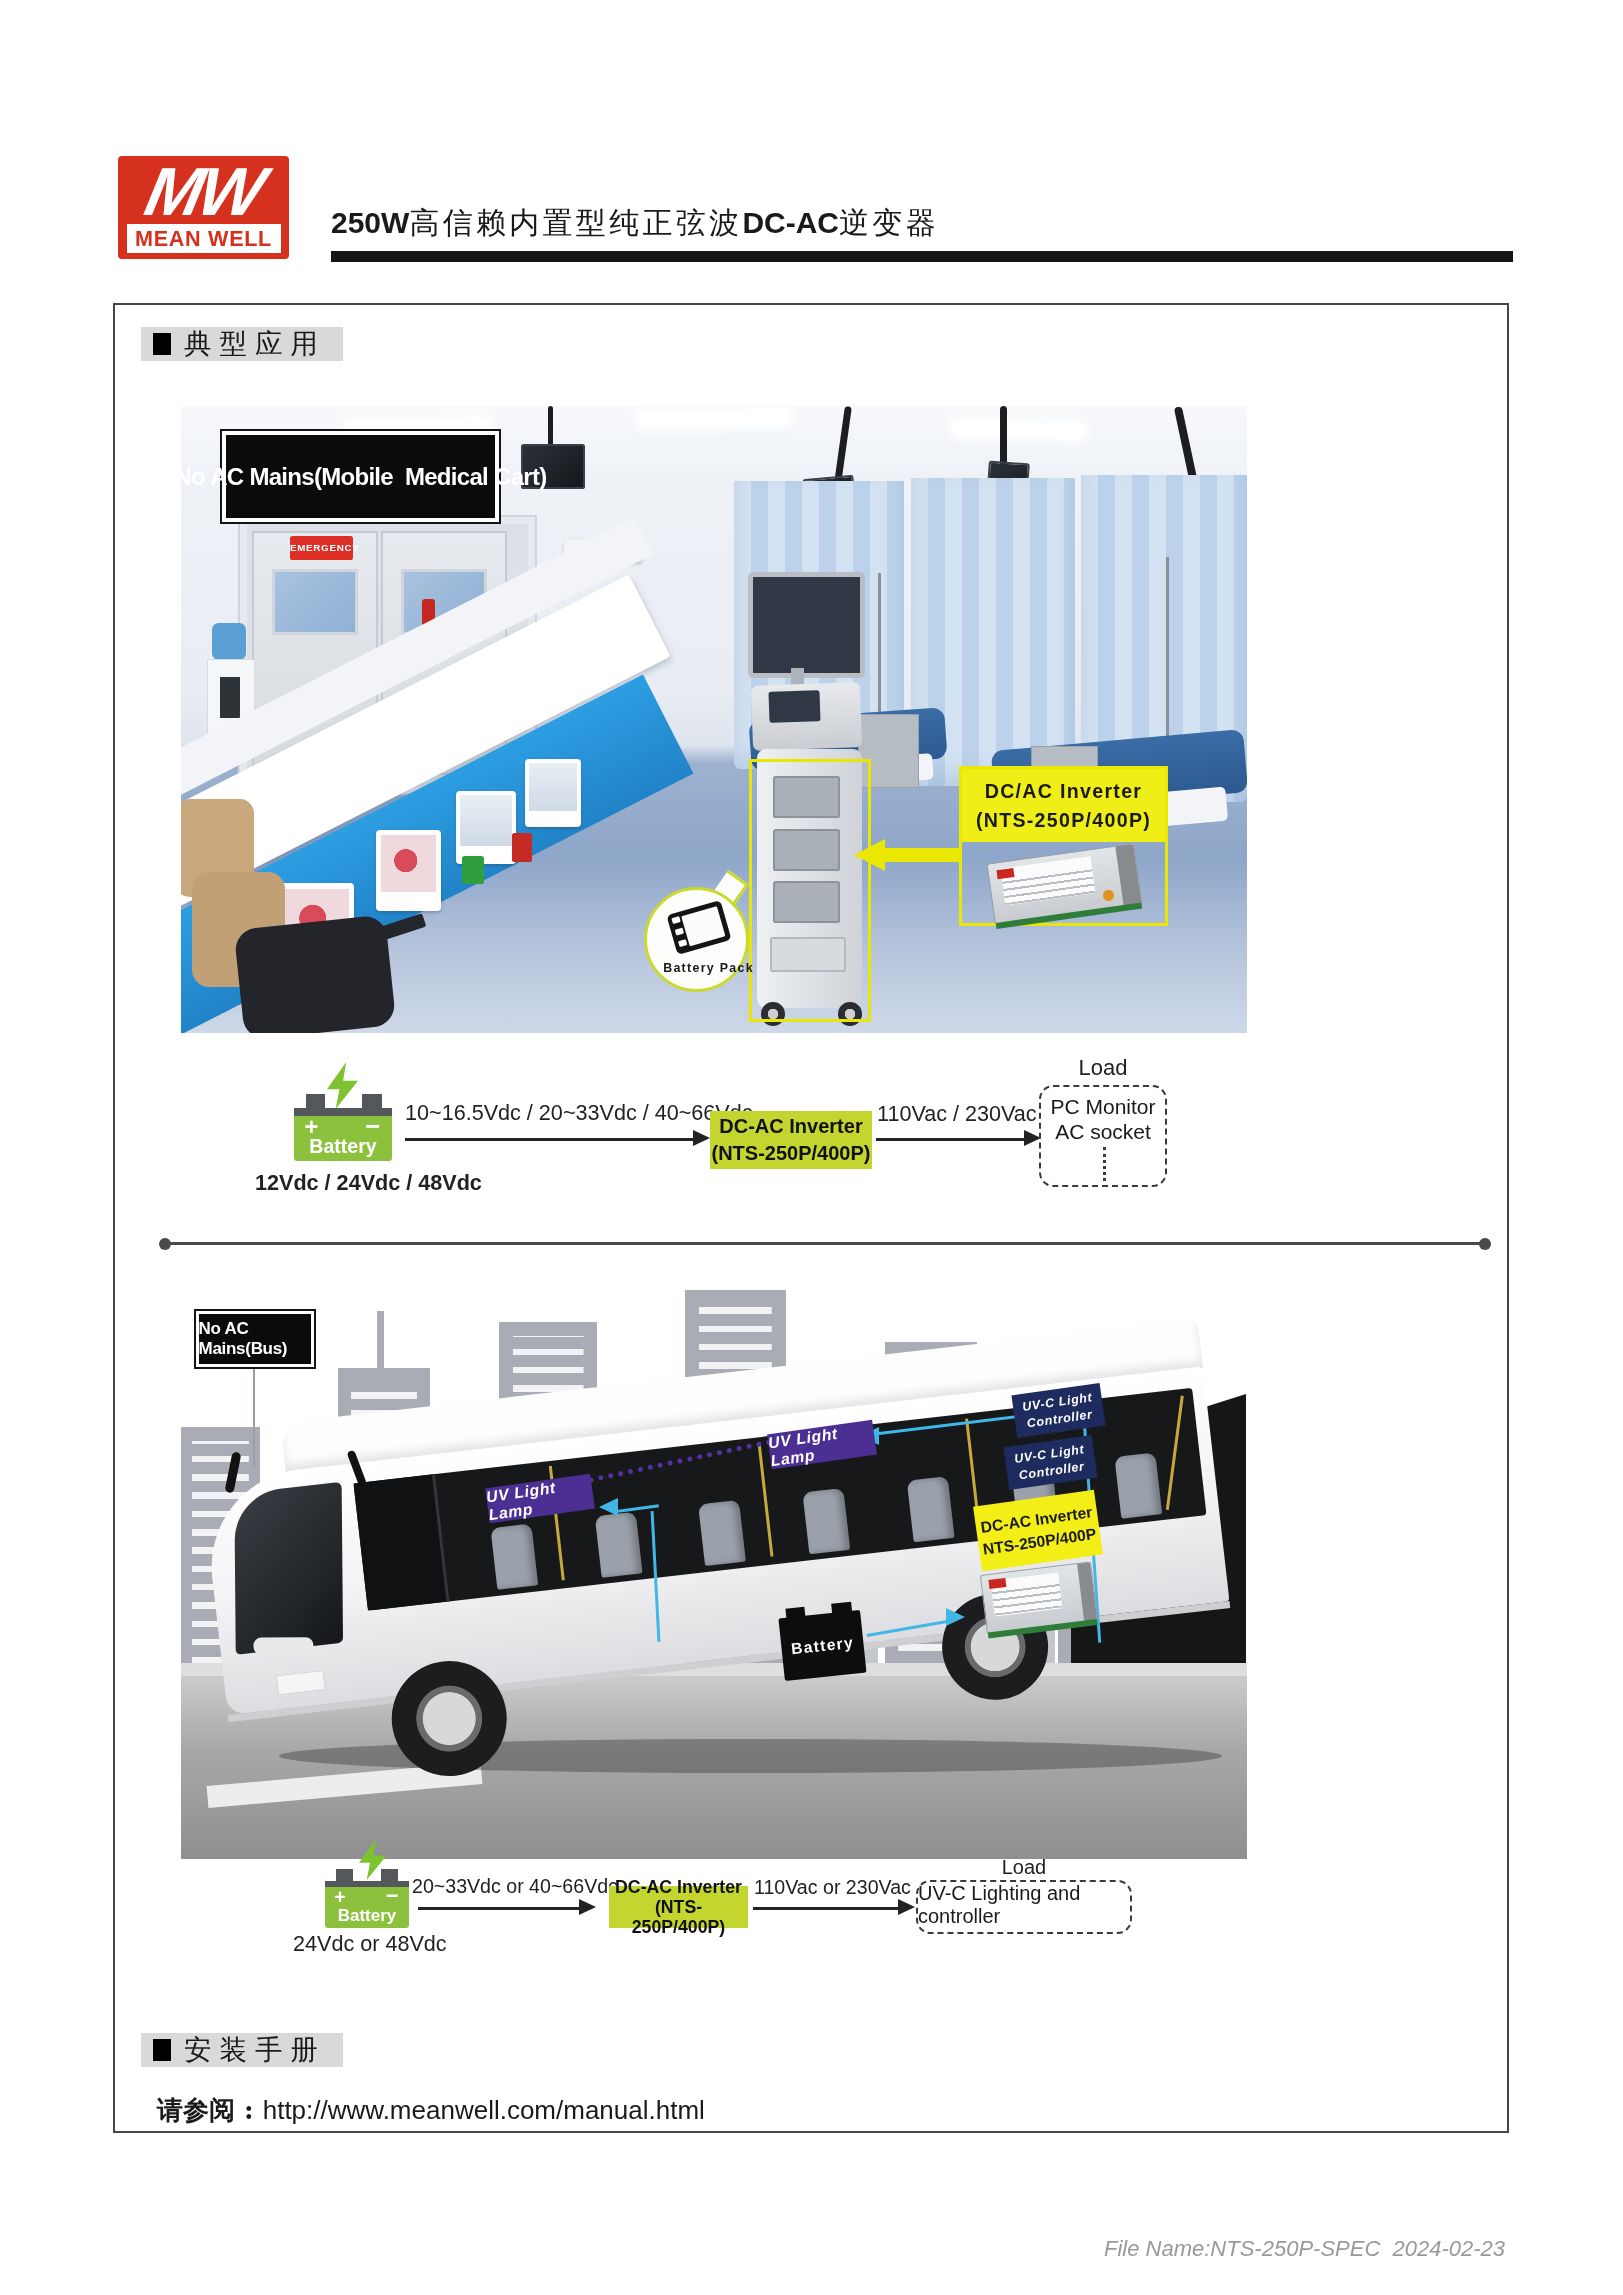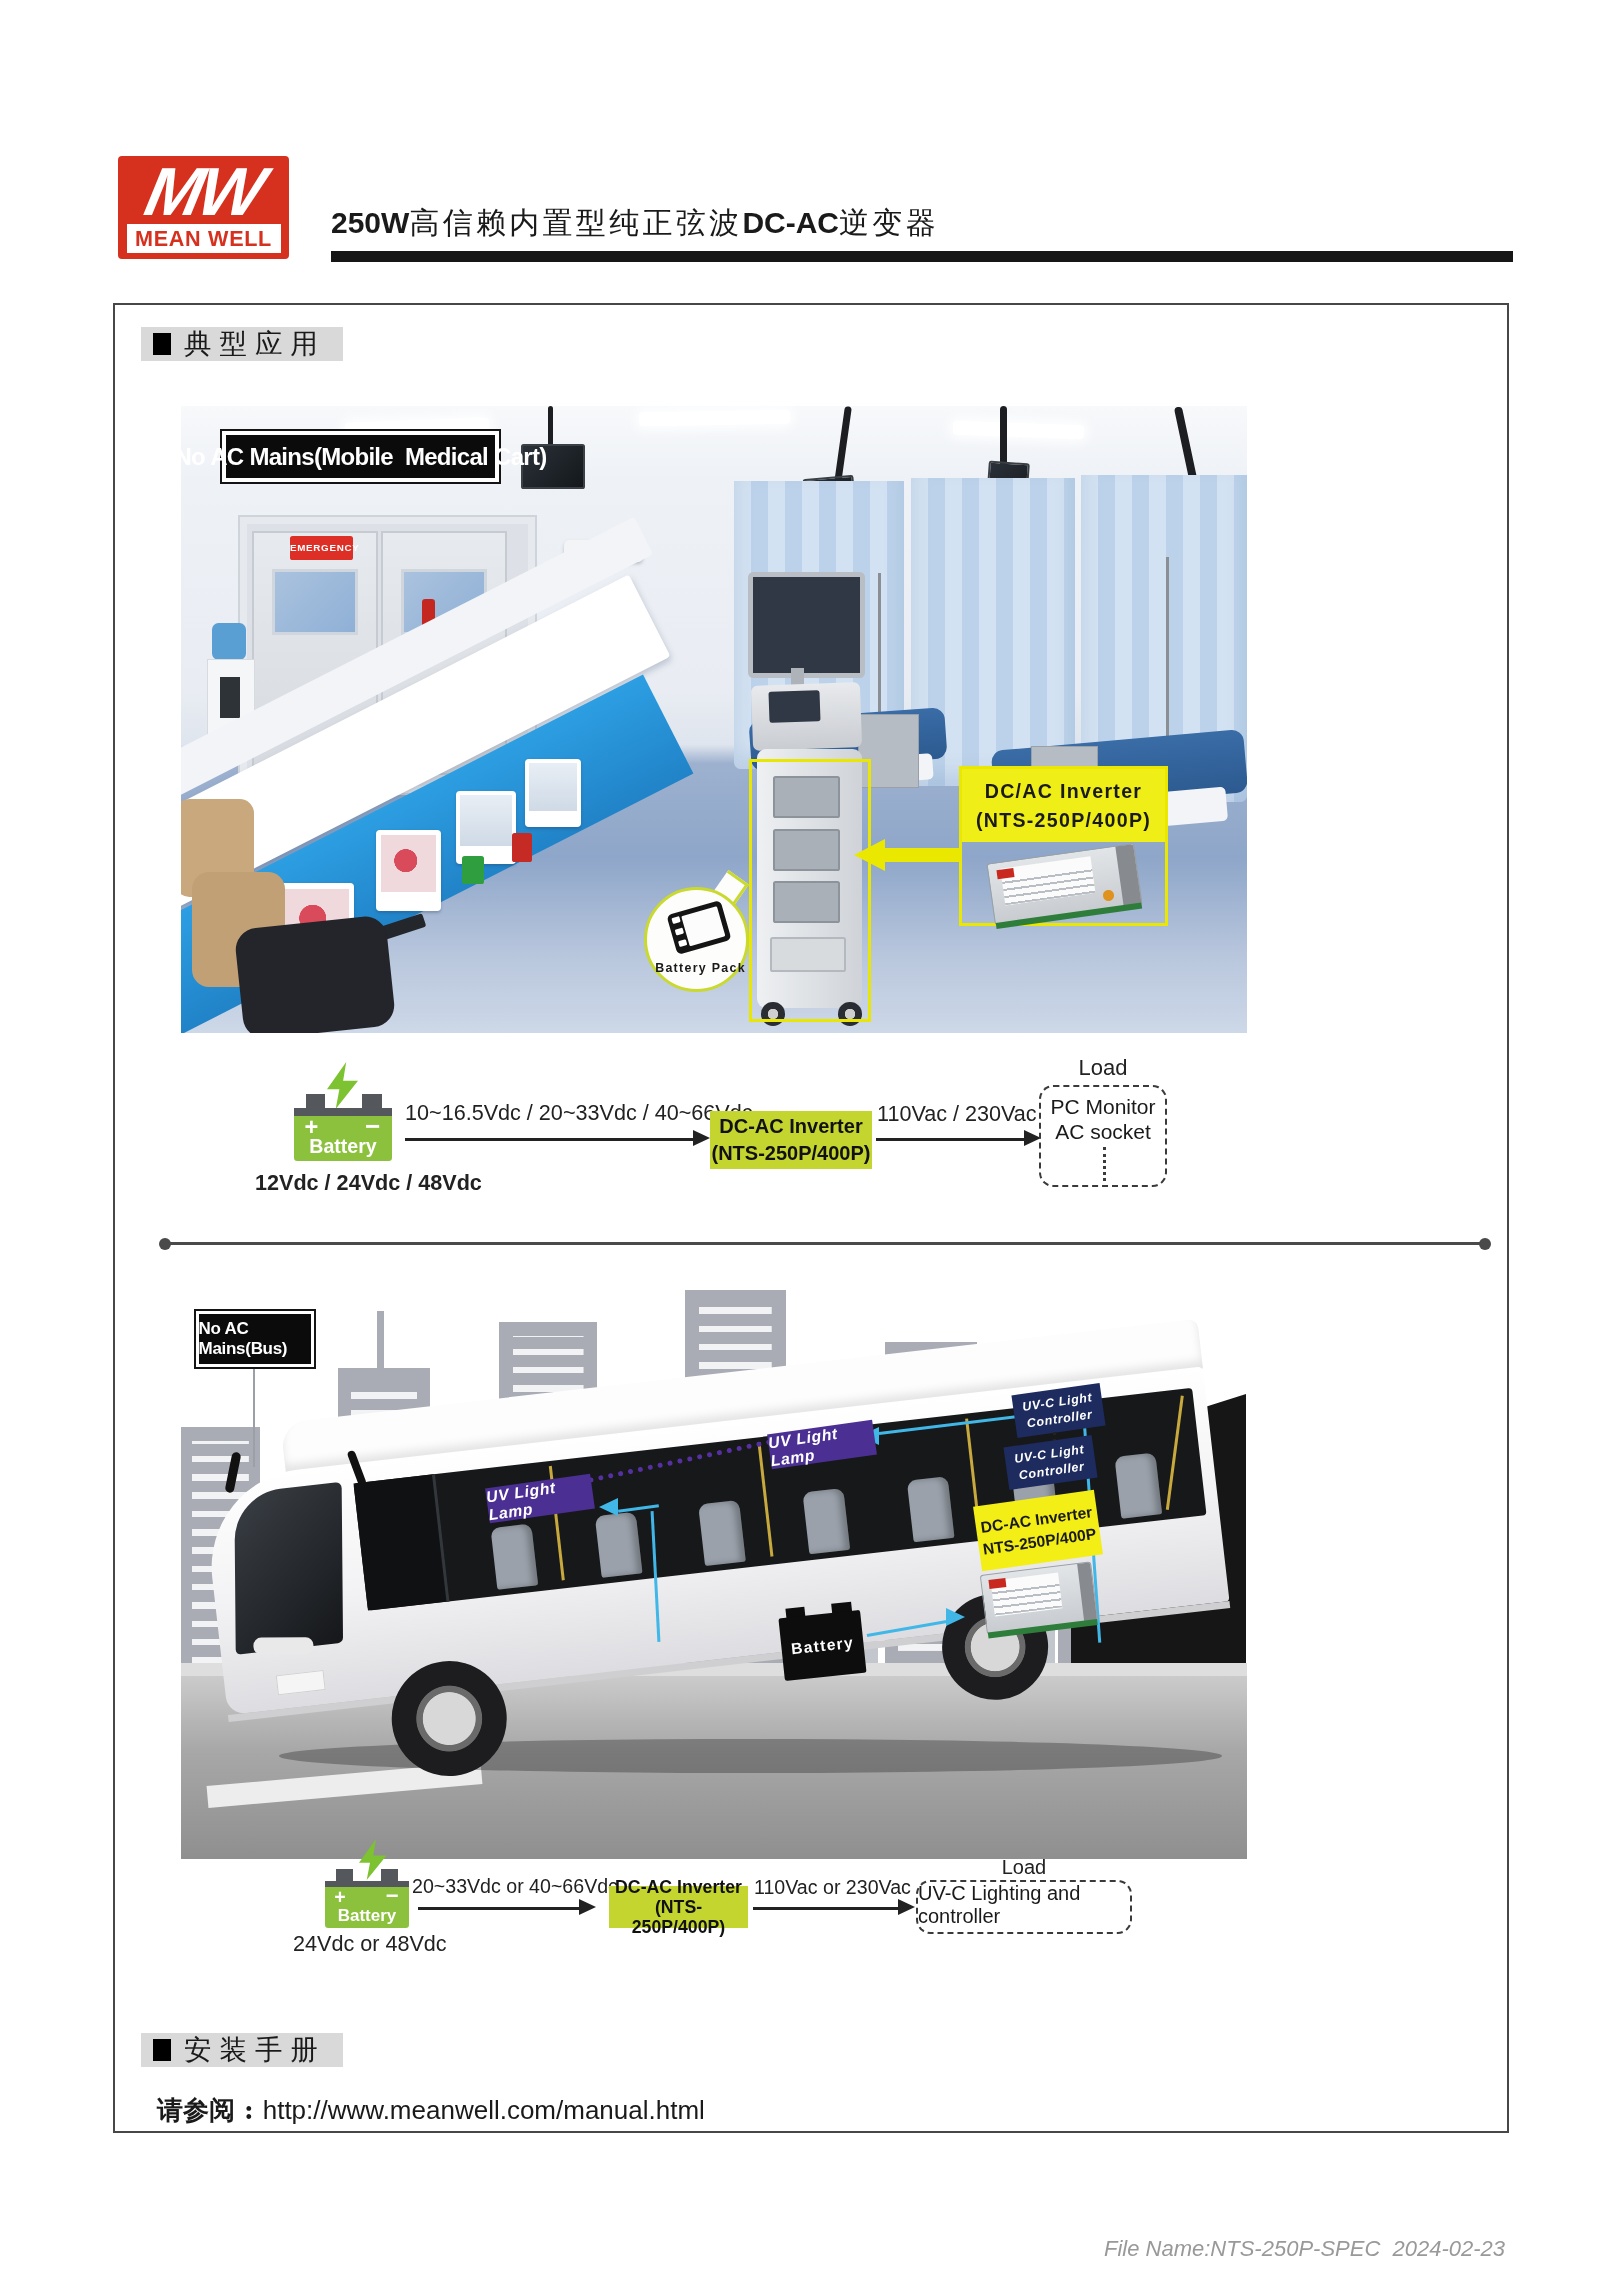--- a/index.html
+++ b/index.html
@@ -36,40 +36,40 @@
   .curtain{background:repeating-linear-gradient(90deg,#d3e2f2 0 17px,#bcd2ea 17px 34px);border-radius:0 0 6.5px 6.5px;box-shadow:inset 0 -13px 19.6px rgba(120,150,190,.25);}
   .mattress{background:linear-gradient(180deg,#3a6ca6,#2c5a90);border-radius:11.8px;}
   .bedbase{background:#f2f4f7;border-radius:5.2px;}
   .pole{width:2.6px;background:#8b8f94;}
   .cartgray{background:#b6bcc4;border:1.3px solid #9aa0a8;}
   .desk-seg{transform-origin:left center;}
   .monitor{background:#fff;border-radius:3.9px;box-shadow:0 1.3px 2.6px rgba(40,60,90,.3);}
   .monitor .scr{position:absolute;left:7%;top:6%;width:86%;height:70%;background:radial-gradient(circle at 45% 45%,#d94a5a 0 26%,#efd9dd 27% 100%);}
   .monitor .scr.plain{background:linear-gradient(180deg,#e8eef5,#cfdae6);}
   .kb{background:#23262b;border-radius:2.6px;}
-  .banner1{left:39px;top:23px;width:281px;height:55px;background:#fff;border:2px solid #141414;padding:3.9px;box-sizing:border-box;}
+  .banner1{left:39px;top:23px;width:281px;height:95px;background:#fff;border:2px solid #141414;padding:3.9px;box-sizing:border-box;}
   .banner1 .in{width:100%;height:100%;background:#0b0b0b;display:flex;align-items:center;justify-content:center;}
   .banner1 .in span{color:#fff;font-size:24px;font-weight:bold;letter-spacing:-0.7px;}
   .callout{left:778px;top:360px;width:209px;height:160px;border:3.3px solid #eae800;box-sizing:border-box;}
   .callout .lbl{left:0;top:0;width:100%;height:73px;background:#f0ee17;display:flex;flex-direction:column;justify-content:center;}
   .callout .lbl div{text-align:center;font-size:19.6px;font-weight:bold;letter-spacing:1.3px;line-height:29px;}
   .inv-case{background:linear-gradient(180deg,#e2e5e8,#c8ccd0);border:1.3px solid #9aa0a5;border-radius:3.3px;}
   .inv-label{position:absolute;left:8%;top:10%;width:62%;height:62%;background:#fbfbfb;background-image:repeating-linear-gradient(0deg,#b9bec4 0 2px,transparent 2px 7.2px);background-position:0 10.5px;background-repeat:no-repeat;background-size:100% 70%;}
   .inv-logo{position:absolute;width:17px;height:9.2px;background:#c8281e;}
   .inv-side{position:absolute;right:0;top:0;width:12%;height:100%;background:#878b90;border-radius:0 2.6px 2.6px 0;}
   .inv-pcb{position:absolute;left:0;bottom:-5.2px;width:100%;height:6.5px;background:#2e7d3a;}
   .inv-cap{position:absolute;width:10.5px;height:10.5px;border-radius:50%;background:#e0921e;}
   .yarrow-shaft{left:704px;top:442px;width:74px;height:14.4px;background:#eae800;}
   .yarrow-head{left:673px;top:433px;width:0;height:0;border-top:16.4px solid transparent;border-bottom:16.4px solid transparent;border-right:31px solid #eae800;}
   .bubble{left:463px;top:481px;width:105px;height:105px;border-radius:50%;background:#fdfefb;border:3.9px solid #c9d92e;box-sizing:border-box;}
   .bubble-tail{left:538px;top:469px;width:22px;height:22px;background:#fdfefb;border-top:3.9px solid #c9d92e;border-right:3.9px solid #c9d92e;transform:rotate(35deg);}
   .bpack{left:23.6px;top:17px;width:56px;height:41px;background:#141414;border-radius:5.2px;transform:rotate(-16deg);}
   .bpack .face{position:absolute;left:14.4px;top:4.6px;width:37px;height:31px;background:#fcfcfc;border-radius:1.3px;}
   .bpack .t{position:absolute;left:3.9px;width:7.9px;height:6.5px;background:#fff;border-radius:1.3px;}
-  .bubble-tx{left:4px;top:71px;width:100%;text-align:center;font-size:12.4px;font-weight:bold;letter-spacing:1.3px;}
+  .bubble-tx{left:12px;top:71px;width:100%;text-align:center;font-size:12.4px;font-weight:bold;letter-spacing:1.3px;}
   .cartwheel{width:23.6px;height:23.6px;border-radius:50%;background:radial-gradient(circle,#cfcfcf 0 30%,#2a2d31 31% 100%);}
   .ybox-outline{left:568px;top:353px;width:122px;height:263px;border:3.3px solid #e9e603;box-sizing:border-box;}
   
   .bolt{background:#7cc231;clip-path:polygon(62% 0,0 58%,40% 58%,28% 100%,100% 40%,52% 40%);}
   .batt .term{position:absolute;top:0;background:#54585c;}
   .batt .bar{position:absolute;background:#54585c;}
   .batt .body{position:absolute;background:#8cc13e;border-radius:0 0 3.3px 3.3px;}
   .batt .pm{position:absolute;color:#fff;font-weight:bold;}
   .batt .nm{position:absolute;width:100%;text-align:center;color:#fff;font-weight:bold;}
   .fline{background:#222;}

